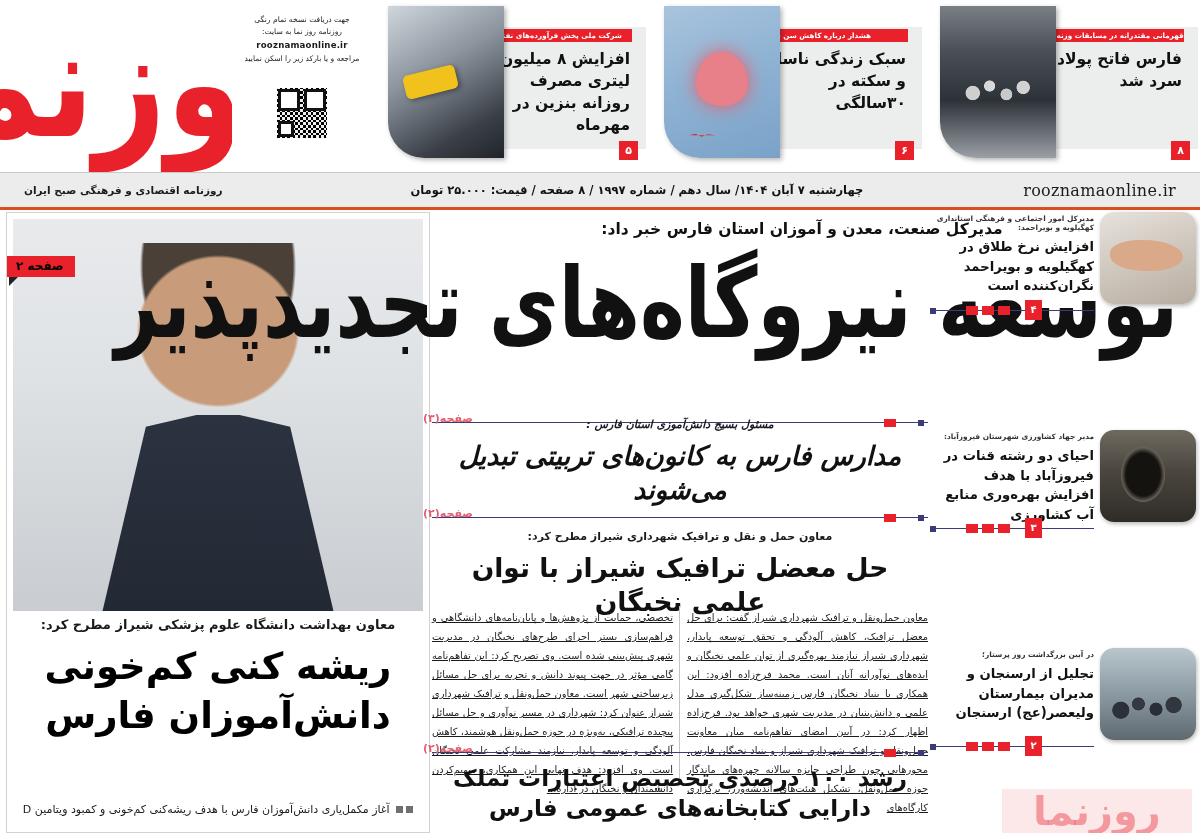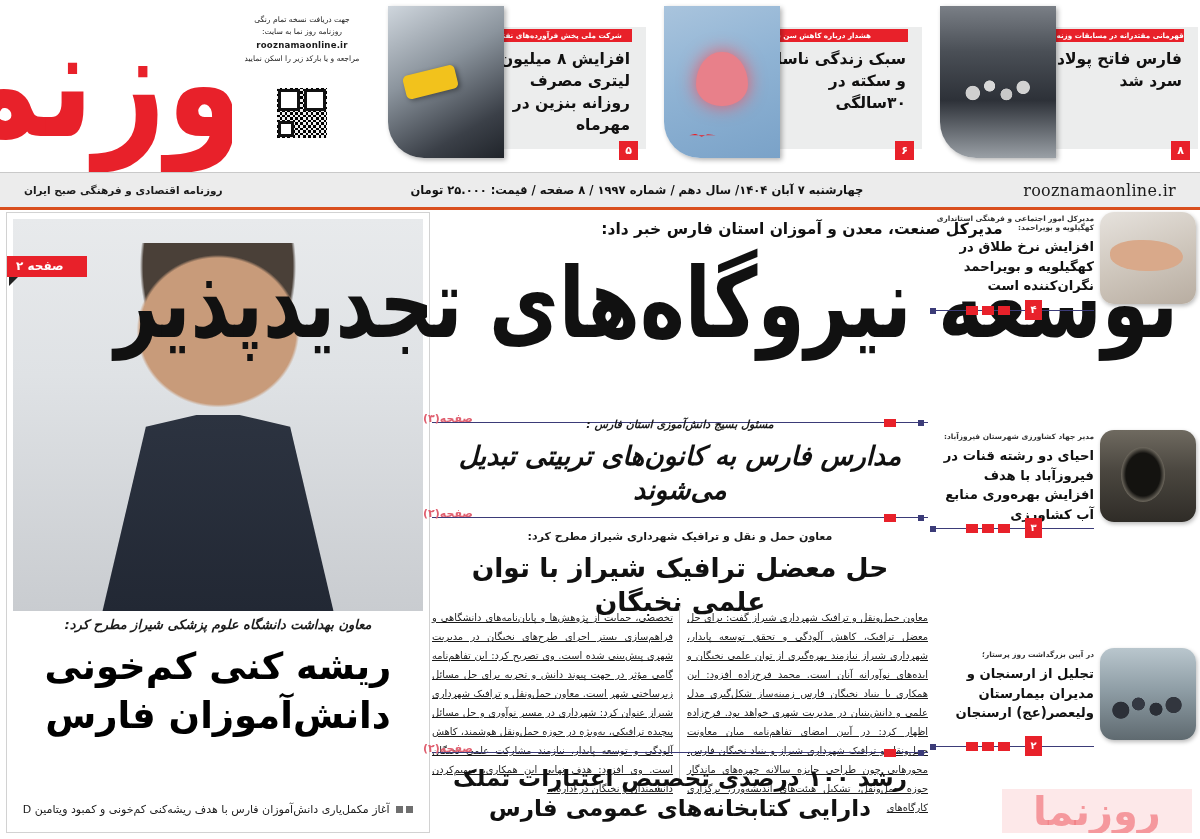--- a/index.html
+++ b/index.html
@@ -118,32 +118,32 @@
   .leftcol {
     position: absolute; left: 6px; top: 0; width: 424px; height: 621px;
     border: 1px solid #d2d2d2; background: #fff;
   }
   .lead-photo {
     position: absolute; top: 6px; left: 6px; width: 410px; height: 392px;
     overflow: hidden; background: #d9dadb;
   }
   .flag {
     position: absolute; top: 43px; left: 0; z-index: 6;
-    background: #e8212a; color: #ffffff; font-size: 12px; font-weight: bold;
-    padding: 4px 23px 5px 9px; line-height: 1;
+    background: #e8212a; color: #000000; font-size: 12px; font-weight: bold;
+    padding: 4px 11px 5px 9px; line-height: 1;
   }
   .flag::after {
     content:""; position:absolute; left:2px; bottom:-9px;
     border-left: 9px solid #222; border-bottom: 9px solid transparent;
   }
   .left-head {
     position: absolute; left: 10px; right: 10px; top: 404px; text-align: center;
   }
   .left-head .kicker {
-    font-size: 13px; font-weight: bold; color: #1b1b1b; margin-bottom: 10px; font-style: italic;
+    font-size: 13px; font-weight: bold; color: #1b1b1b; margin-bottom: 10px;
   }
   .left-head .title {
     font-size: 37px; font-weight: bold; color: #000; line-height: 1.33;
   }
   .left-sub {
     position: absolute; left: 12px; right: 12px; bottom: 14px;
     font-size: 11px; color: #1b1b1b; text-align: center; line-height: 1.5;
   }
   .left-sub .sq {
     display: inline-block; width: 7px; height: 7px; background: #6f6f6f;

